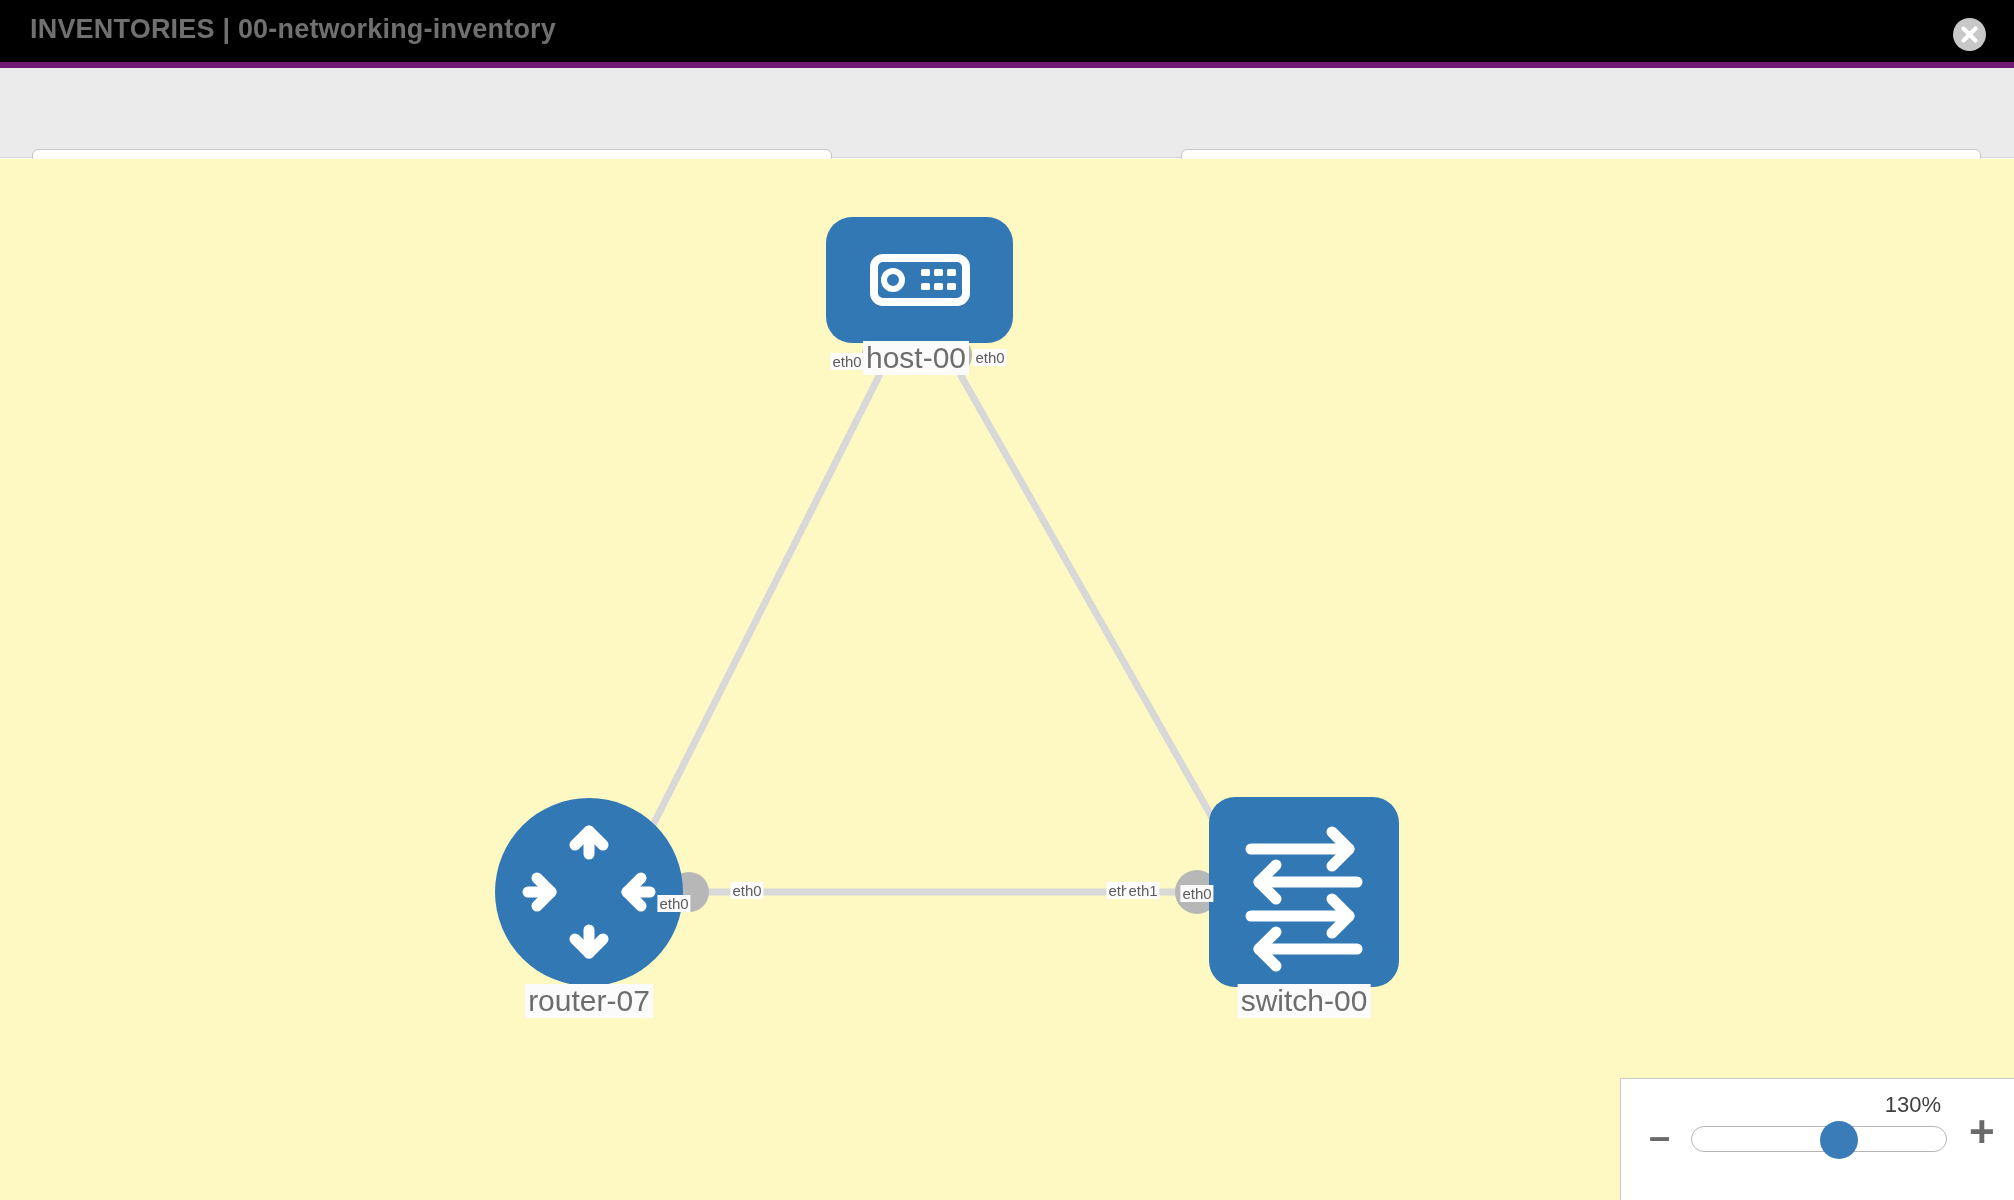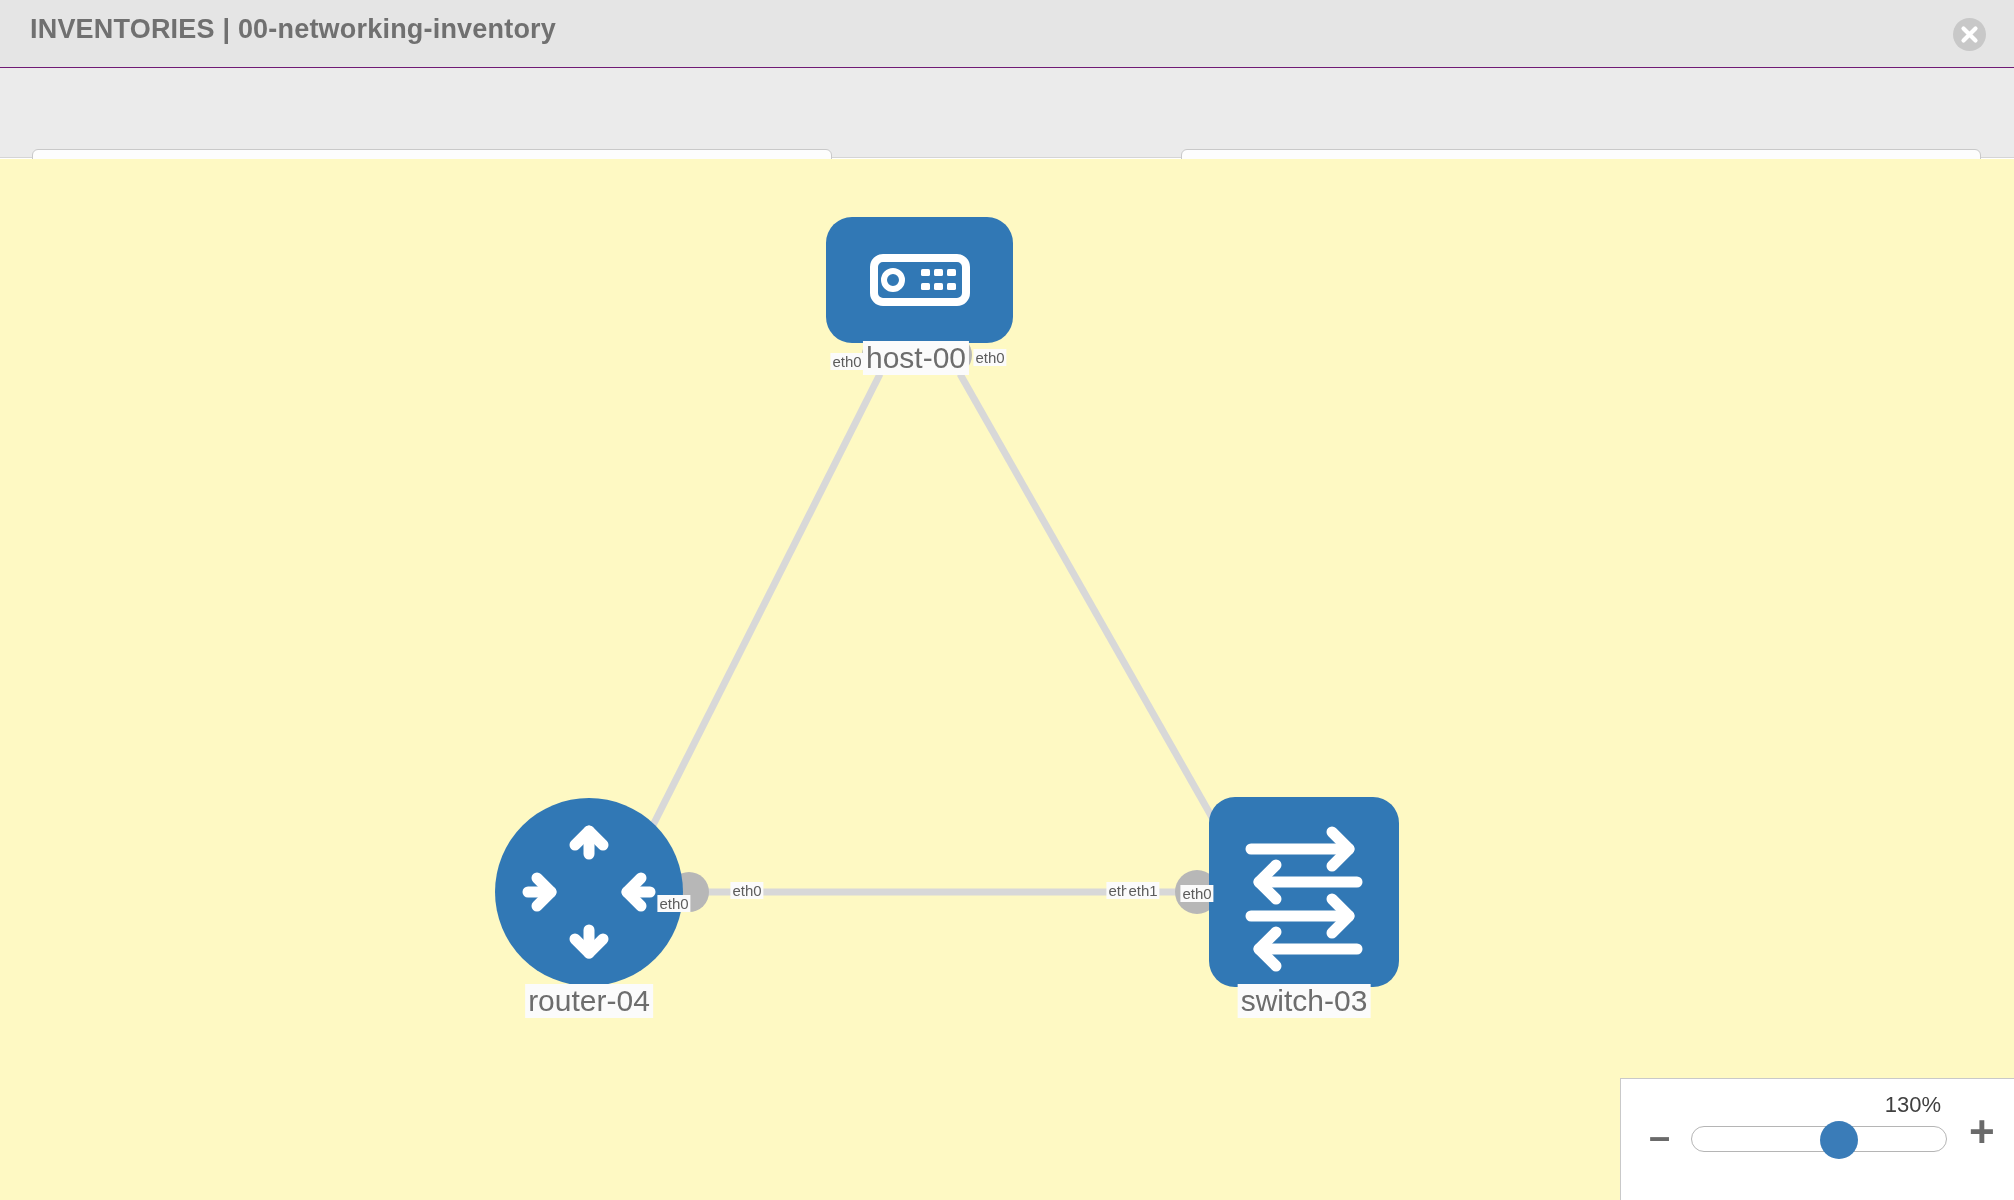--- a/index.html
+++ b/index.html
@@ -16,22 +16,22 @@
     width: 2014px;
     height: 1200px;
     background: #ffffff;
   }
 
   
   .header {
     position: absolute;
     left: 0; top: 0;
     width: 2014px; height: 68px;
-    background: #e5e5e5;
-    border-bottom: 1px solid #701a75;
+    background: #000000;
+    border-bottom: 6px solid #701a75;
     padding-left: 8px;
   }
   .header-title {
     position: absolute;
     left: 30px; top: 14px;
     font-size: 27px;
     font-weight: bold;
     color: #707070;
     letter-spacing: 0.2px;
     white-space: nowrap;
@@ -278,22 +278,22 @@
           <line x1="1251" y1="757" x2="1349" y2="757"></line>
           <polyline points="1332,740 1349,757 1332,774"></polyline>
 
           <line x1="1357" y1="790" x2="1259" y2="790"></line>
           <polyline points="1276,773 1259,790 1276,807"></polyline>
         </g>
       </g>
     </svg>
 
     <div class="node-label" style="left:916px; top:182px;">host-00</div>
-    <div class="node-label" style="left:589px; top:825px;">router-04</div>
-    <div class="node-label" style="left:1304px; top:825px;">switch-03</div>
+    <div class="node-label" style="left:589px; top:825px;">router-07</div>
+    <div class="node-label" style="left:1304px; top:825px;">switch-00</div>
 
     <div class="iface-label" style="left:847px; top:194px;">eth0</div>
     <div class="iface-label" style="left:990px; top:190px;">eth0</div>
     <div class="iface-label" style="left:674px; top:736px;">eth0</div>
     <div class="iface-label" style="left:1197px; top:726px;">eth0</div>
     <div class="iface-label" style="left:747px; top:723px;">eth0</div>
     <div class="iface-label" style="left:1123px; top:723px;">eth0</div>
     <div class="iface-label" style="left:1143px; top:723px;text-align:right;">eth1</div>
   </div>
 

